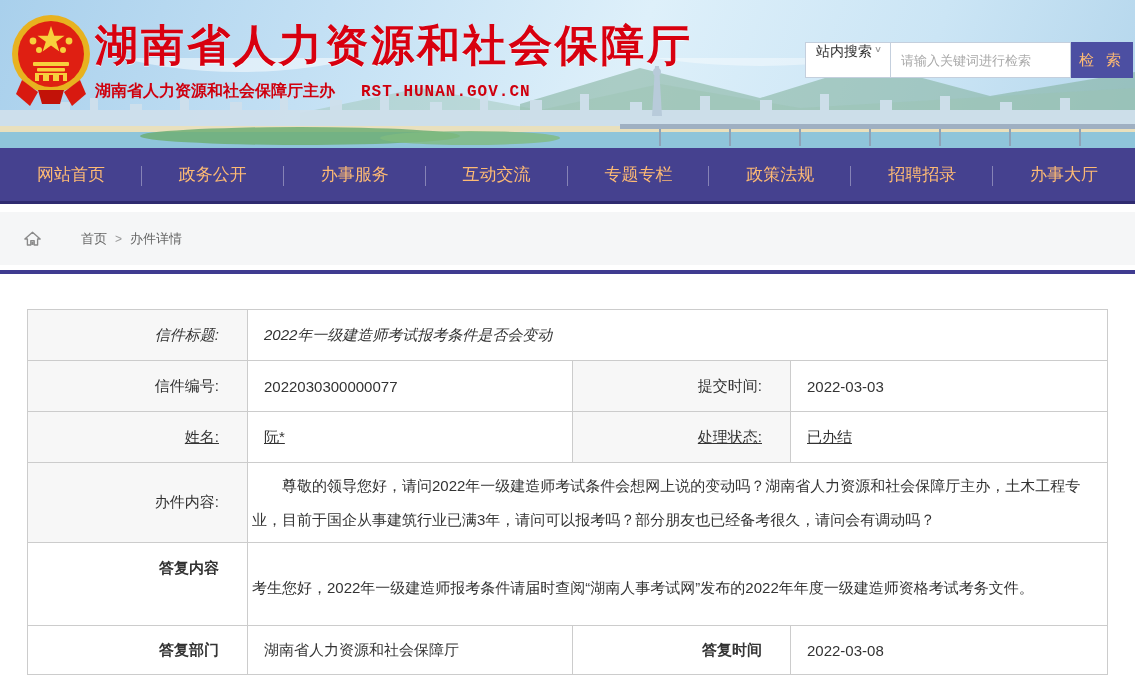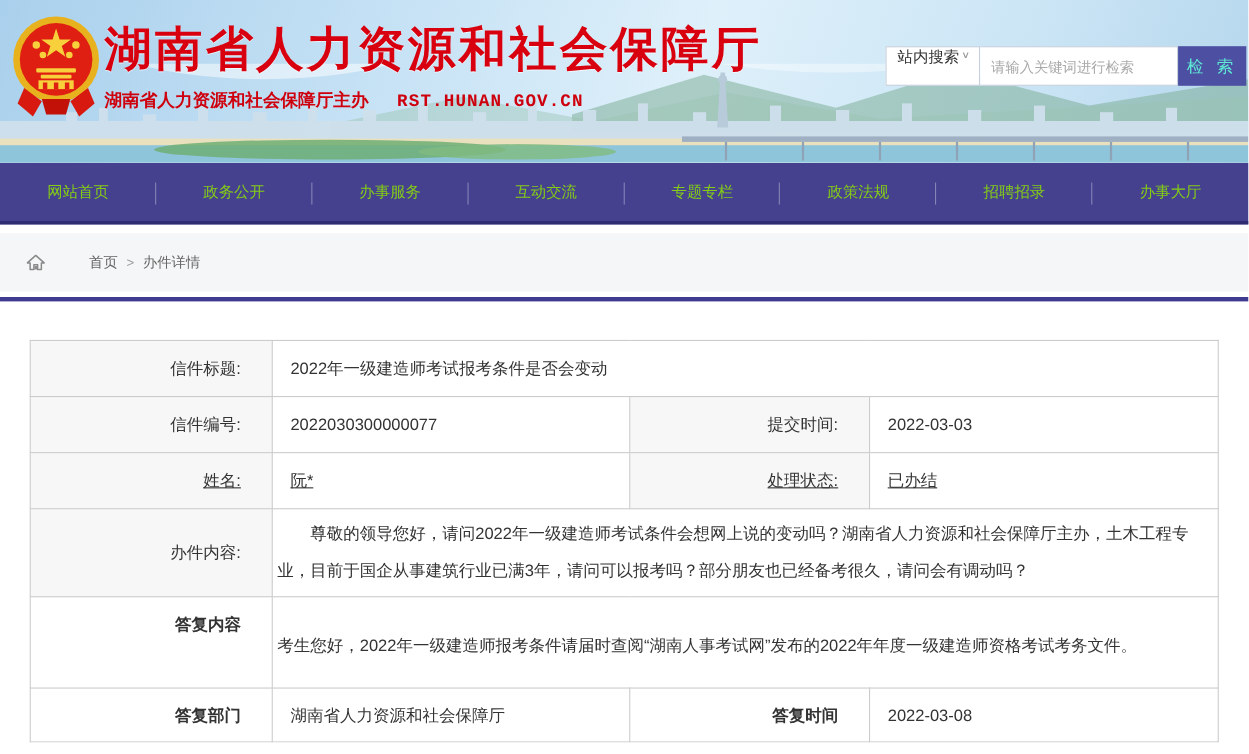--- a/index.html
+++ b/index.html
@@ -31,32 +31,32 @@
     justify-content:space-between; padding:0 8px 0 10px; font-size:14px; color:#333; cursor:pointer;
   }
   .search-scope .chev { color:#999; font-size:11px; transform:scaleY(.8); }
   .search-input {
     width:180px; border:1px solid #c4cfdd; border-left:none; background:#fff;
     font-size:13px; color:#333; padding:0 10px; outline:none;
     font-family:"Liberation Sans","DejaVu Sans",sans-serif;
   }
   .search-input::placeholder { color:#a9a9a9; }
   .search-btn {
-    width:62px; background:#4c4fa2; color:#5eead4; border:none; font-size:15px;
+    width:62px; background:#4c4fa2; color:#fdba74; border:none; font-size:15px;
     letter-spacing:4px; cursor:pointer; font-family:inherit;
   }
 
   
   .nav {
     width:1135px; height:56px; background:#45418f; border-bottom:3px solid #2f2b70;
     display:flex; align-items:stretch;
   }
   .nav-item {
     flex:1 1 0; display:flex; align-items:center; justify-content:center;
-    color:#84cc16; font-size:14px; cursor:pointer; position:relative; white-space:nowrap;
+    color:#fdba74; font-size:17px; cursor:pointer; position:relative; white-space:nowrap;
   }
   .nav-item:not(:last-child)::after {
     content:""; position:absolute; right:0; top:18px; height:20px; width:1px;
     background:rgba(255,255,255,.35);
   }
 
   
   .crumb-wrap { margin-top:8px; width:1135px; height:53px; background:#f5f6f7;
     display:flex; align-items:center; padding-left:24px;gap:24px; }
   .crumb-wrap svg { width:17px; height:16px; margin-right:16px; }
@@ -68,21 +68,21 @@
   
   .detail-table {
     margin:35px 0 0 27px; width:1080px; border-collapse:collapse; table-layout:fixed;
     font-size:15px; color:#333;
   }
   .detail-table td { border:1px solid #cccccc; vertical-align:middle; }
   td.lbl { background:#f7f7f7; text-align:right; padding-right:28px; color:#333; }
   td.lbl-w { background:#fff; text-align:right; padding-right:28px; font-weight:bold; }
   td.val { background:#fff; text-align:left; padding-left:16px; }
   td.val-flush { background:#fff; text-align:left; padding:0 12px 0 4px; line-height:34px; }
-  tr.r1 td { height:51px; } tr.r2 td { height:51px; } tr.r3 td { height:51px;text-decoration:underline; }
+  tr.r1 td { height:51px;font-style:italic; } tr.r2 td { height:51px; } tr.r3 td { height:51px;text-decoration:underline; }
   tr.r4 td { height:80px; }
   tr.r5 td { height:83px; }
   tr.r6 td { height:49px; }
   .indent2 { text-indent:2em; display:block; }
   tr.r5 td.lbl-w { vertical-align:top; padding-top:16px; }
   tr.r5 td.val-flush { vertical-align:top; padding-top:34px; line-height:22px; }
 </style>
 </head>
 <body>
 

